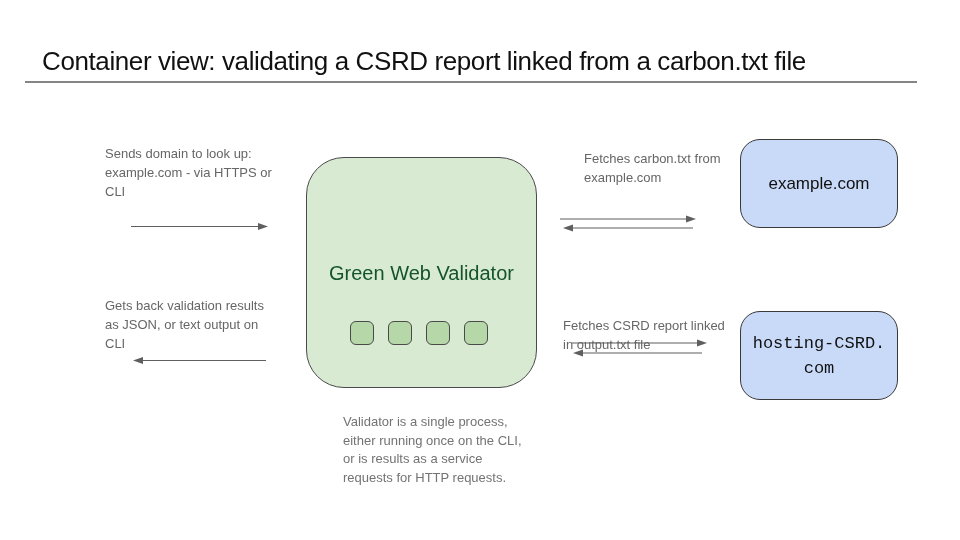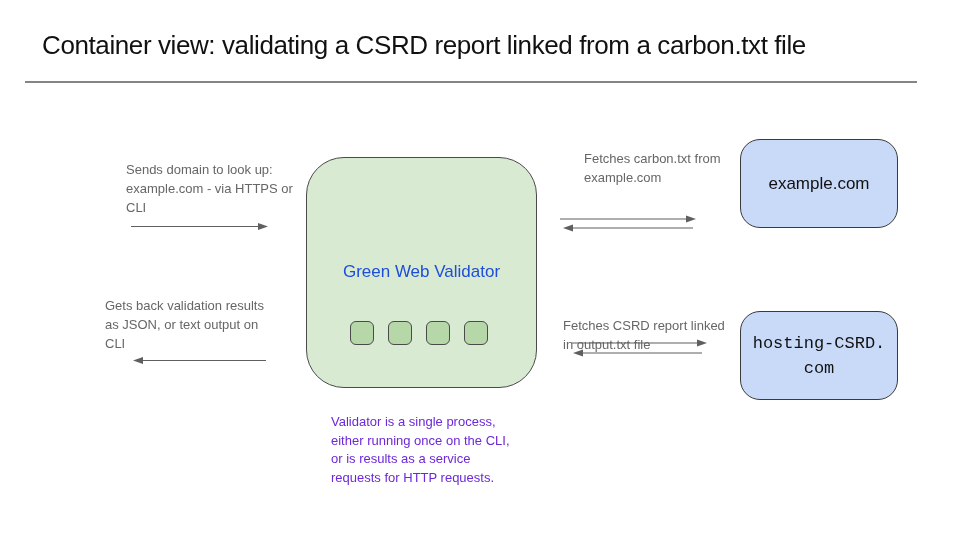--- a/index.html
+++ b/index.html
@@ -9,21 +9,21 @@
     height: 540px;
     background: #ffffff;
     overflow: hidden;
     font-family: "Liberation Sans", "DejaVu Sans", sans-serif;
   }
 
   
   .slide-title {
     position: absolute;
     left: 42px;
-    top: 30px;
+    top: 46px;
     margin: 0;
     font-size: 26px;
     font-weight: 500;
     letter-spacing: -0.4px;
     color: var(--title-text, #111);
     white-space: nowrap;
   }
   .title-rule {
     position: absolute;
     left: 25px;
@@ -35,22 +35,23 @@
 
   
   .note {
     position: absolute;
     font-size: 13px;
     line-height: 19px;
     color: var(--annotation-text, #666);
     white-space: nowrap;
   }
   .note.dark {
-    color: #6d28d9;
+    color: #737373;
     line-height: 18.6px;
+    margin-left: 12px;
   }
 
   
   .arrow { position: absolute; overflow: visible; }
   .arrow line { stroke: var(--arrow, #5f5f5f); stroke-width: 1.2; }
   .arrow polygon { fill: var(--arrow, #5f5f5f); }
 
   
   .validator-box {
     position: absolute;
@@ -62,22 +63,22 @@
     border: 1.3px solid var(--shape-border, #4a4a4a);
     border-radius: 38px;
     box-sizing: border-box;
   }
   .validator-label {
     position: absolute;
     left: 0;
     right: 0;
     top: 104px;
     text-align: center;
-    font-size: 17px;
-    color: #1d4ed8;
+    font-size: 20px;
+    color: #14532d;
   }
   .instance-row {
     position: absolute;
     left: 43px;
     top: 163px;
     display: flex;
     gap: 14px;
   }
   .sq {
     width: 24px;
@@ -102,21 +103,21 @@
     align-items: center;
     justify-content: center;
     font-size: 17px;
     color: #111;
     text-align: center;
     line-height: 25px;
   }
   .ext-box.example { top: 139px; }
   .ext-box.hosting { top: 311px; font-family: Liberation Mono, monospace; }
 
-  .note-send    { left: 105px; top: 160px; margin-left: 21px; }
+  .note-send    { left: 105px; top: 144px; }
   .note-results { left: 105px; top: 296px; }
   .note-carbon  { left: 584px; top: 149px; }
   .note-csrd    { left: 563px; top: 299px; margin-top: 17px; }
   .note-bottom  { left: 331px; top: 413px; }
 </style>
 </head>
 <body>
 
 <div class="slide">
 

